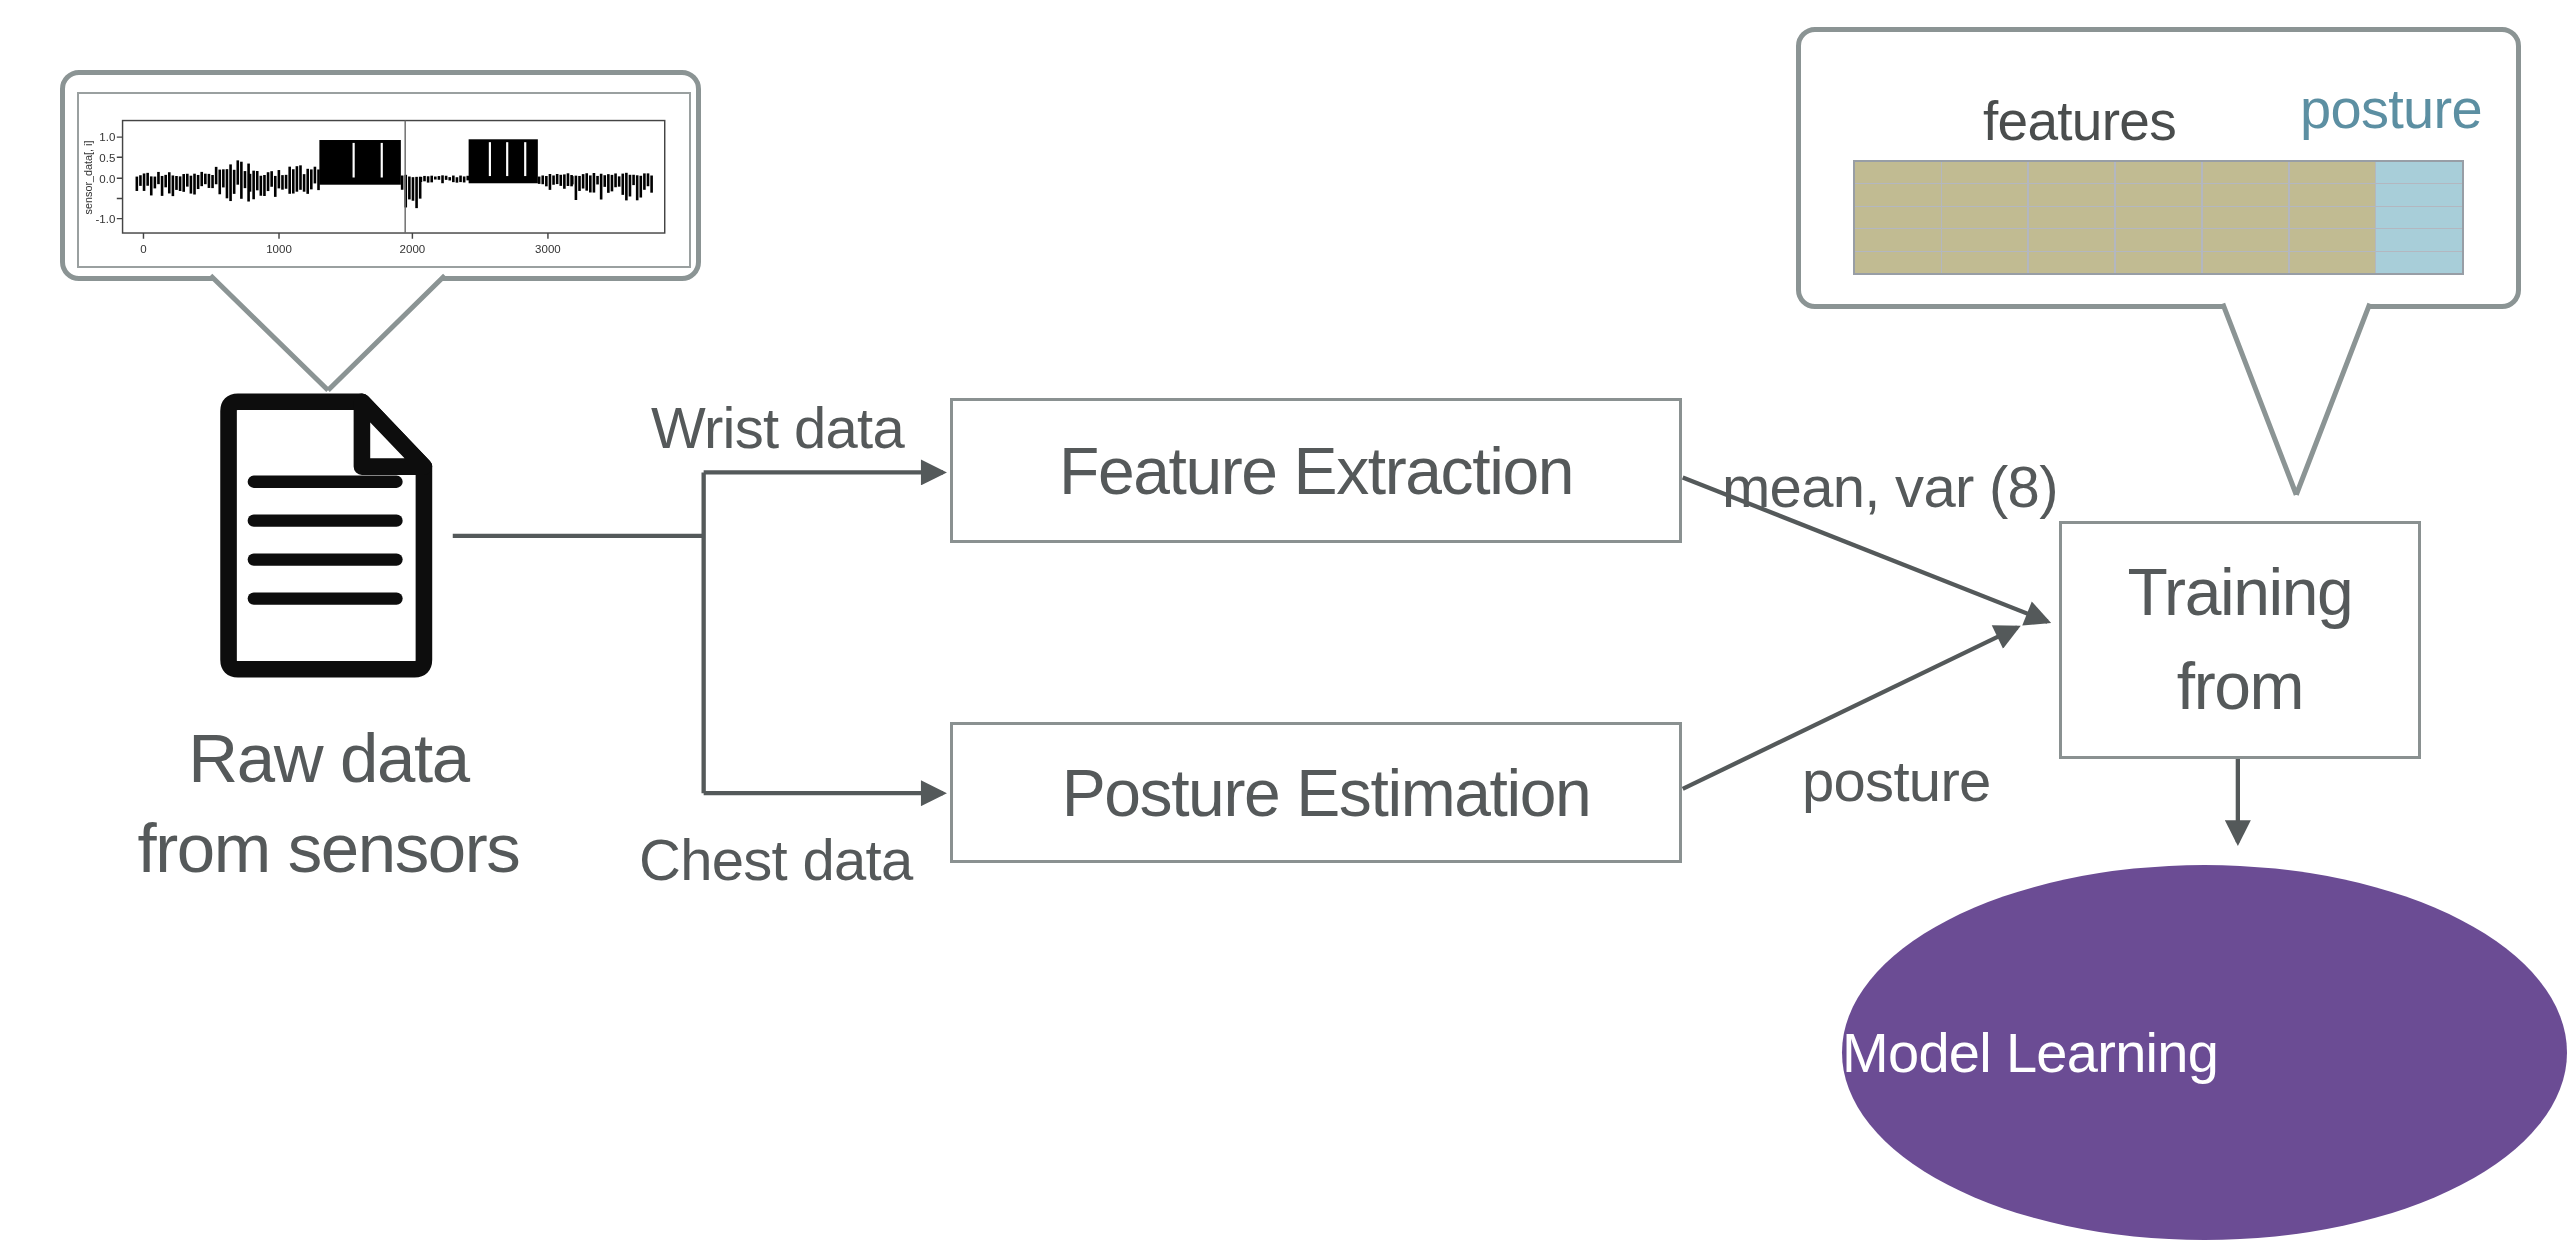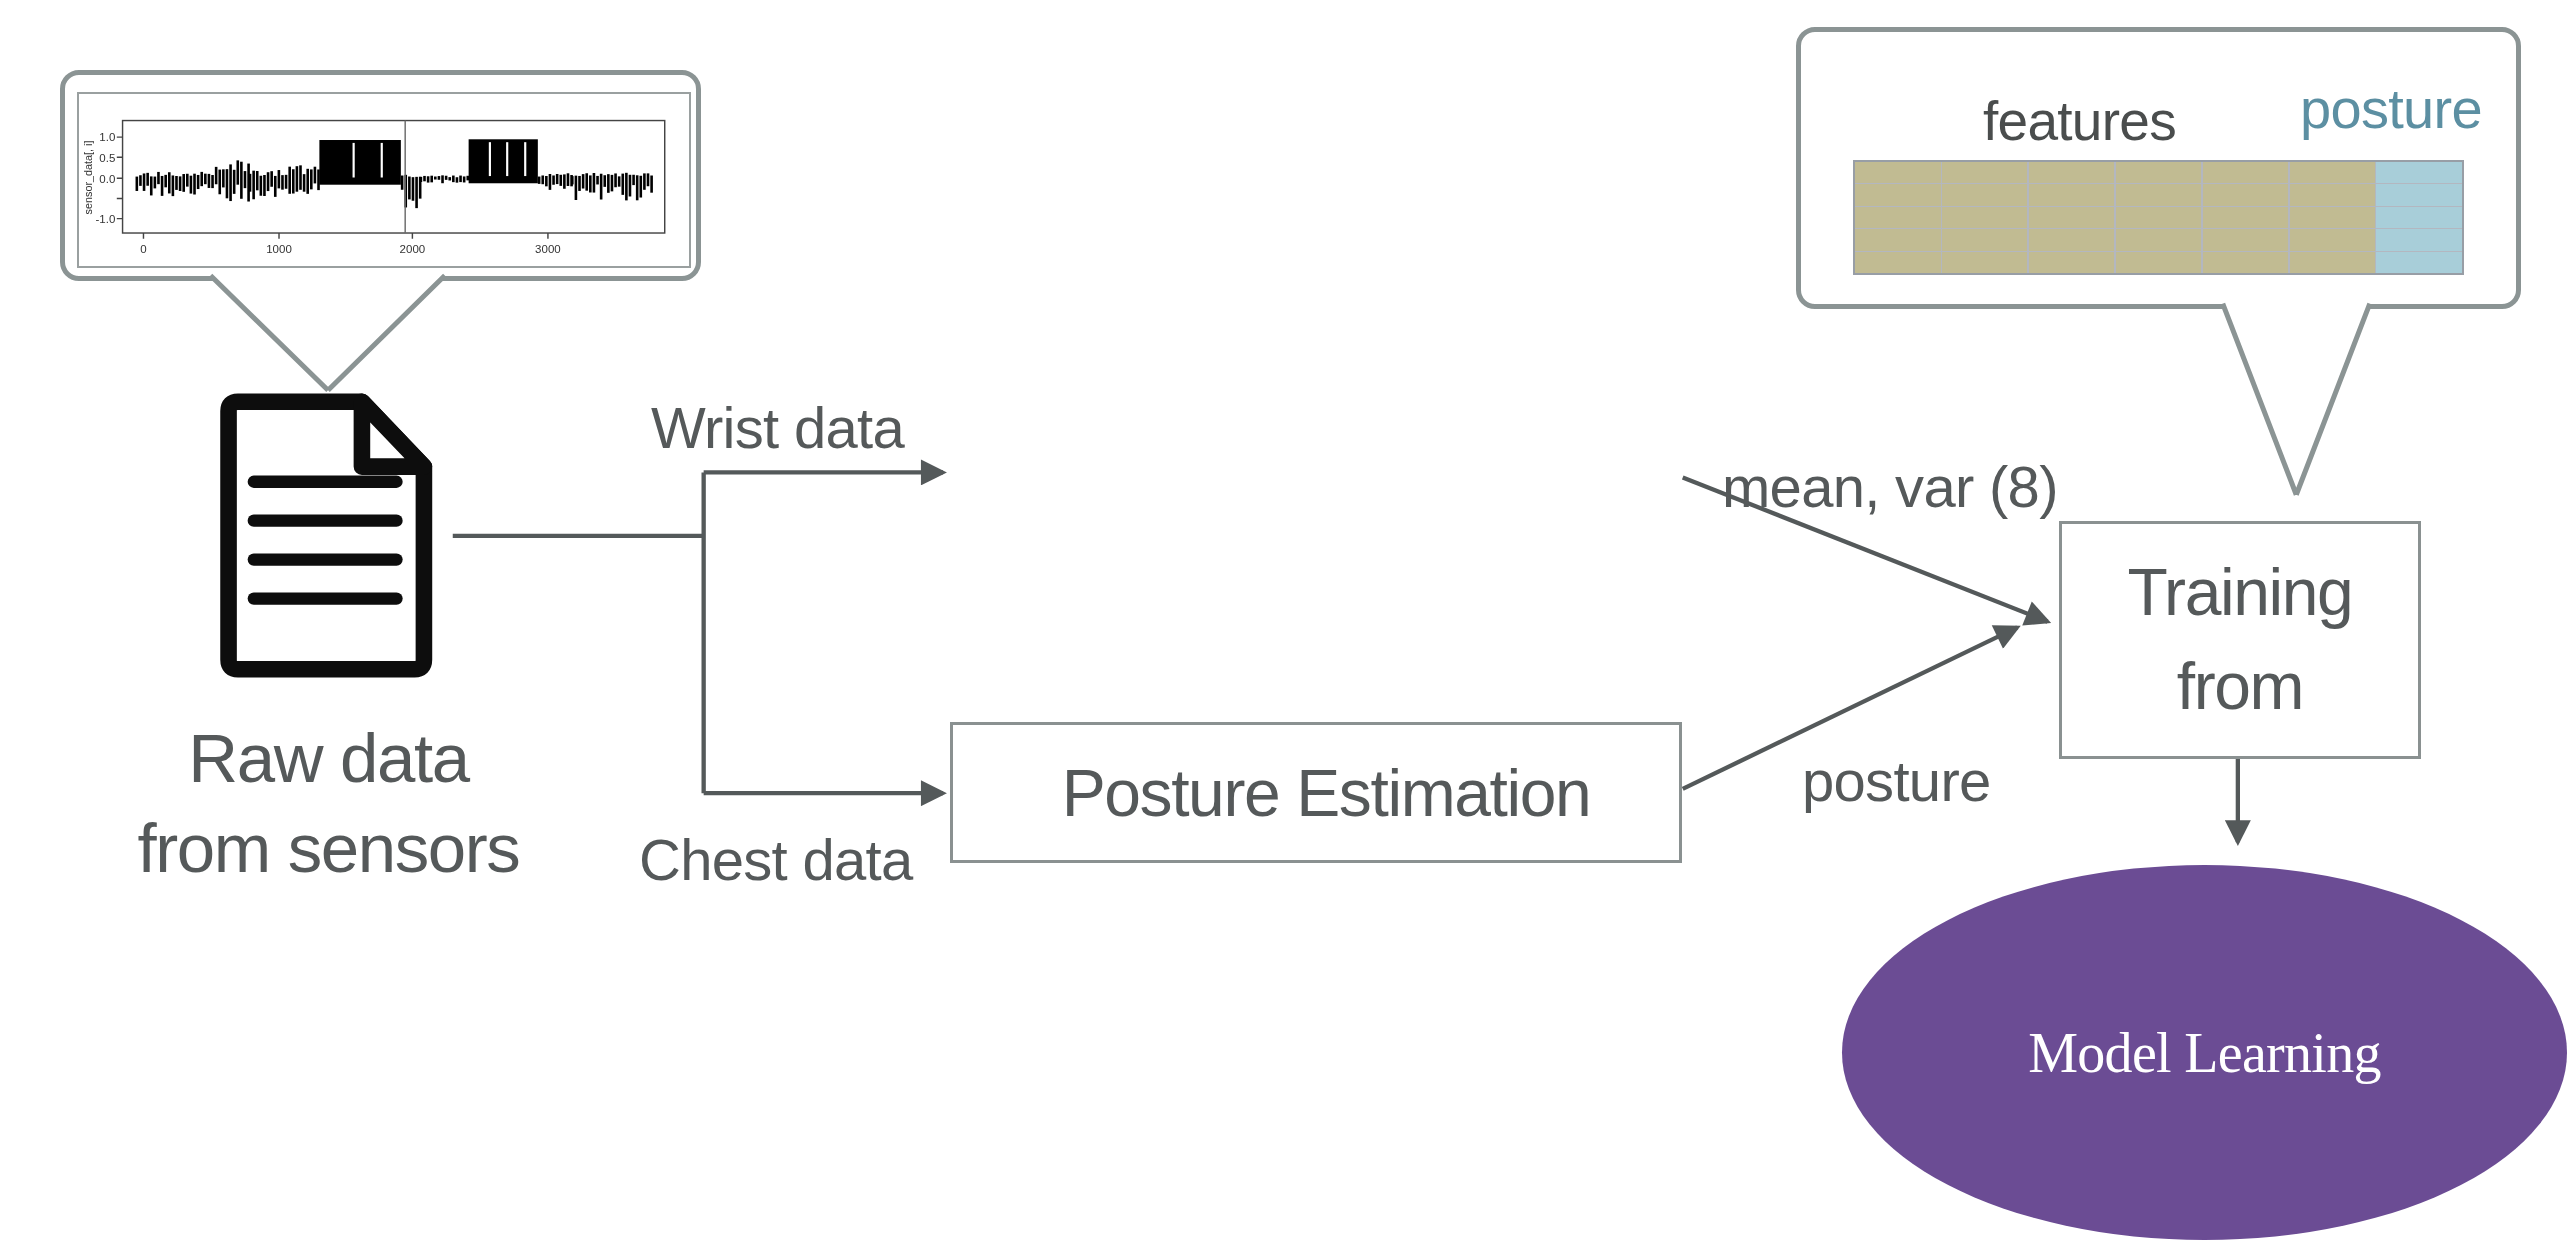--- a/index.html
+++ b/index.html
@@ -6,21 +6,21 @@
   .canvas{position:relative;width:2576px;height:1249px;background:#ffffff;overflow:hidden;
           font-family:"Liberation Sans","DejaVu Sans",sans-serif;}
   .callout{position:absolute;background:#ffffff;border:5px solid #8b9494;border-radius:19px;box-sizing:border-box;}
   .inner-card{position:absolute;background:#ffffff;border:2.2px solid #9aa0a0;box-sizing:border-box;}
   .layer{position:absolute;left:0;top:0;}
   .box{position:absolute;background:#ffffff;border:3.6px solid #8a9191;box-sizing:border-box;
        display:flex;align-items:center;justify-content:center;color:#55595a;}
   .label{position:absolute;color:#55595a;white-space:nowrap;letter-spacing:-0.7px;}
   .big{font-size:66px;letter-spacing:-1.4px;}
   .mid{font-size:58px;}
-  .ellipse{position:absolute;border-radius:50%;display:flex;align-items:center;justify-content:center;font-family:Liberation Serif, serif;}
+  .ellipse{position:absolute;border-radius:50%;display:flex;align-items:center;}
   .grid-table{position:absolute;display:grid;gap:1.4px;background:#b3b7c0;border:2.2px solid #989ea6;box-sizing:border-box;}
   .center-text{text-align:center;}
 </style>
 </head>
 <body>
 
 <div class="canvas">
 
   <div class="callout" style="left:60px;top:70px;width:641px;height:211px;"></div>
   <div class="inner-card" style="left:77px;top:92px;width:614px;height:176px;"></div>
@@ -189,20 +189,23 @@
     <g stroke="#54595a" stroke-width="6" fill="none">
       <path d="M628 743 H976 M976 655 V1100"></path>
       <line x1="976" y1="655" x2="1308" y2="655" marker-end="url(#arr)"></line>
       <line x1="976" y1="1100" x2="1308" y2="1100" marker-end="url(#arr)"></line>
       <line x1="2334" y1="662" x2="2840" y2="862" marker-end="url(#arr)"></line>
       <line x1="2334" y1="1094" x2="2798" y2="870" marker-end="url(#arr)"></line>
       <line x1="3104" y1="1032" x2="3104" y2="1168" marker-end="url(#arr)"></line>
     </g>
   </svg>
 
+  <div class="box big" style="left:950px;top:398px;width:732px;height:145px;">
+    <span>Feature Extraction</span>
+  </div>
   <div class="box big" style="left:950px;top:722px;width:732px;height:141px;padding-left:20px;">
     <span>Posture Estimation</span>
   </div>
   <div class="box big center-text" style="left:2059px;top:521px;width:362px;height:238px;flex-direction:column;line-height:1.42;">
     <span>Training</span>
     <span>from</span>
   </div>
 
   <div class="label center-text" style="left:76px;top:714px;width:505px;font-size:69px;line-height:1.3;letter-spacing:-1.4px;">
     <div>Raw data</div>

